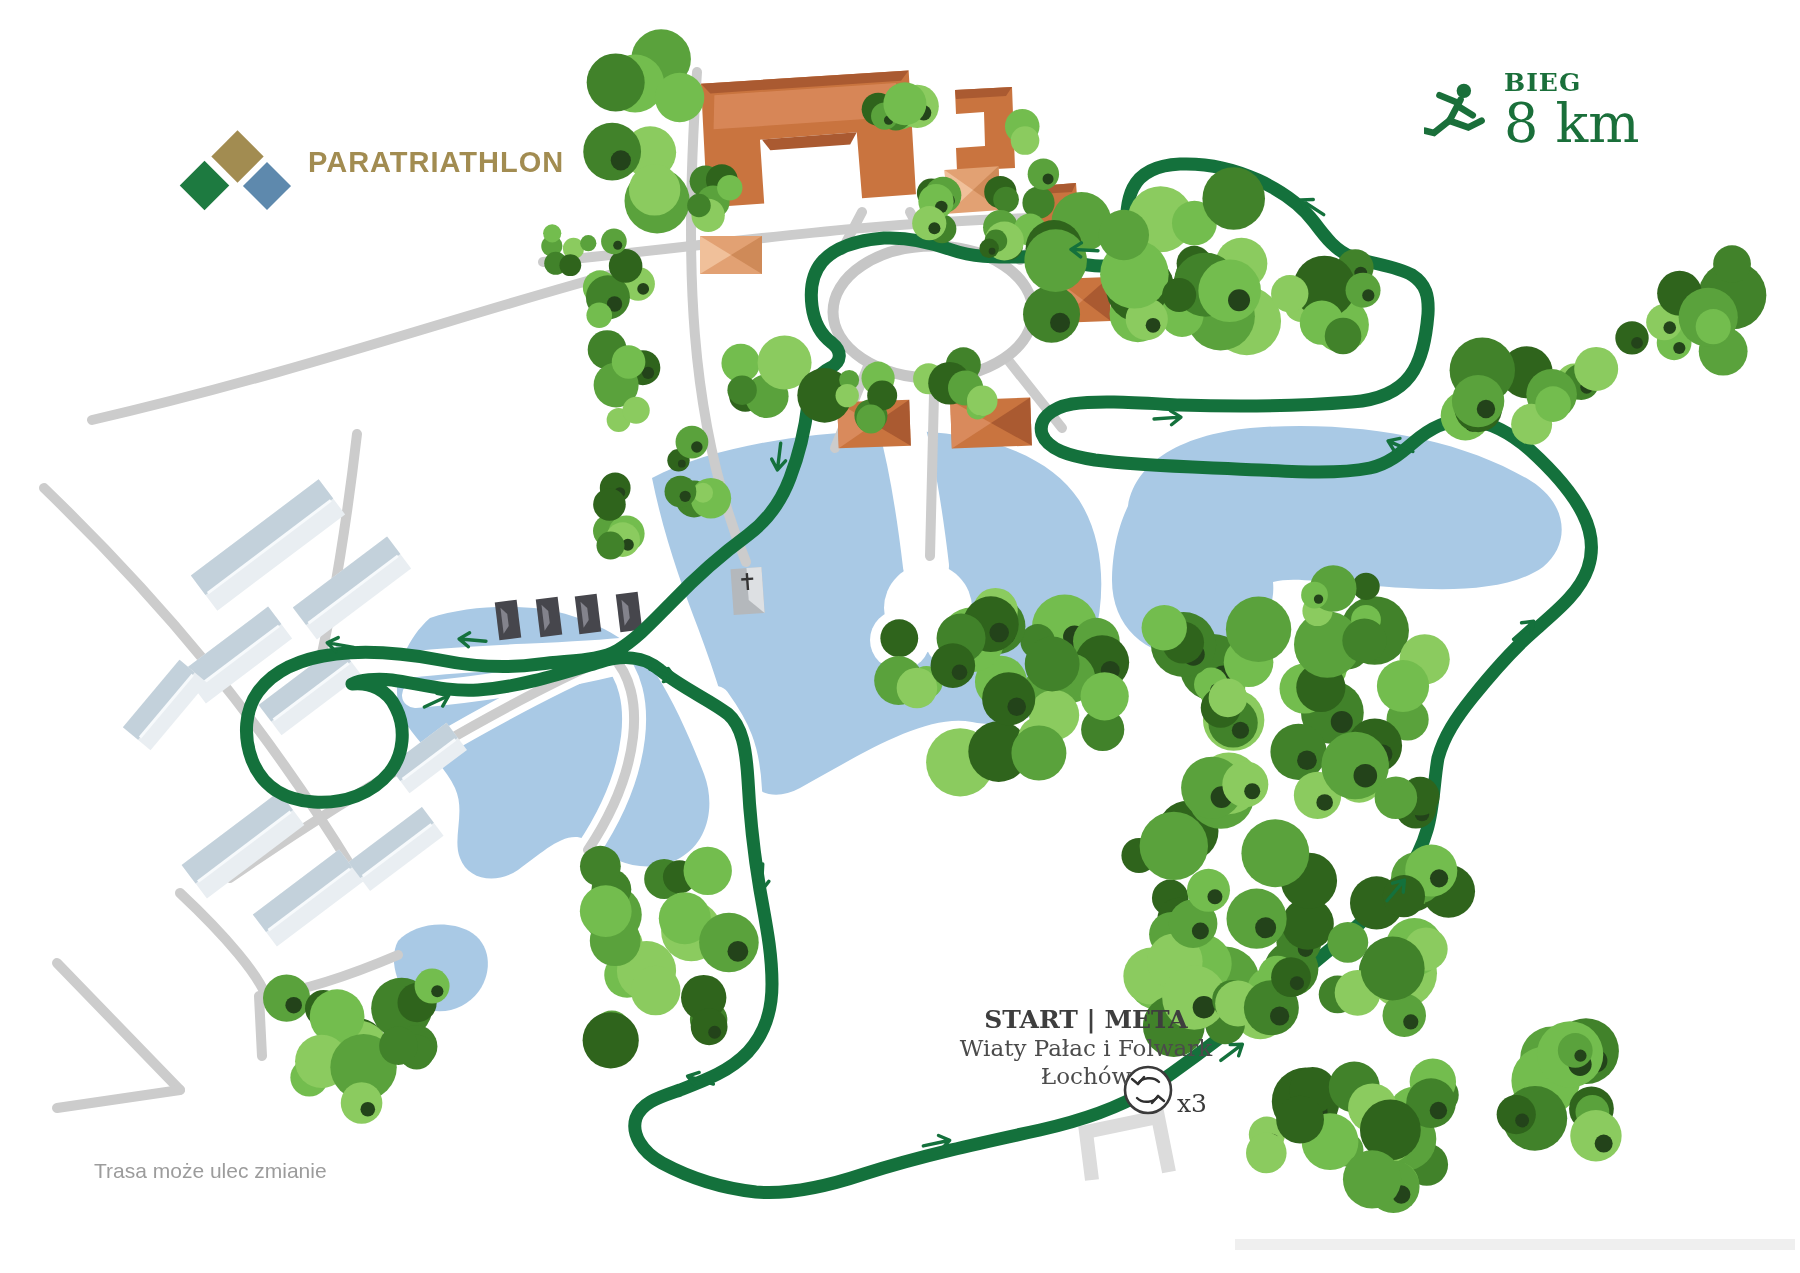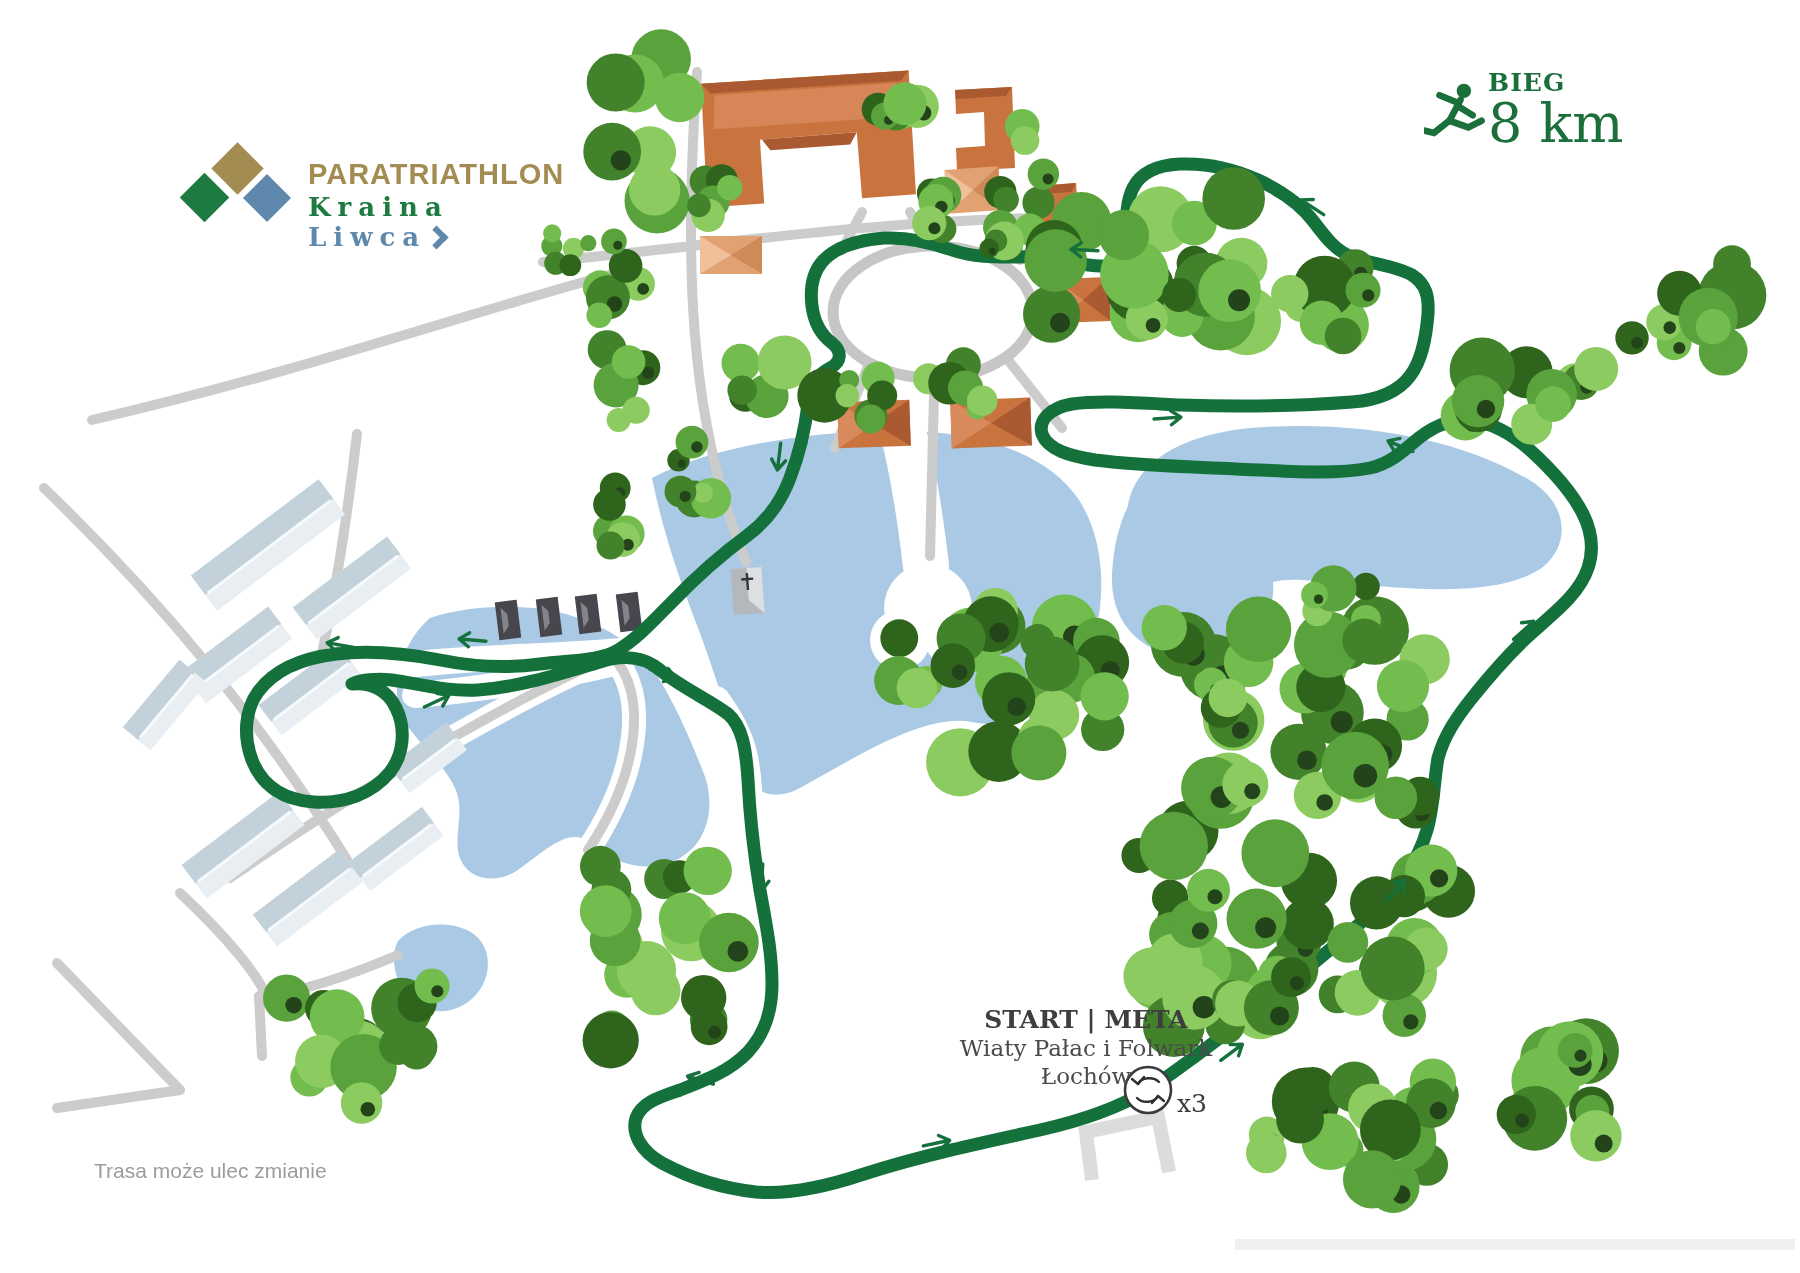--- a/index.html
+++ b/index.html
@@ -1,37 +1,37 @@
 <!DOCTYPE html>
 <html style="--c-route: #14713c; --c-lake: #a9c9e5; --c-road: #cccccc; --c-roof_orange: #c9743f; --c-roof_orange_light: #e2a173; --c-roof_white_building: #c3d1db; --c-wall_white_building: #e9eef2; --c-dark_building: #46464c; --c-logo_gold: #a28c51; --c-logo_green: #1d7a40; --c-logo_blue: #5e89ad; --c-legend_green: #1a6f3a; --c-label_dark: #3e3e3e; --c-footer_gray: #9c9c9c;"><head>
 <meta charset="utf-8">
 <style>
   html,body{margin:0;padding:0;background:#ffffff;}
   .stage{position:relative;width:1800px;height:1273px;background:#ffffff;overflow:hidden;
          font-family:"Liberation Sans",sans-serif;}
   #map{position:absolute;left:0;top:0;}
 
   
-  .logo{position:absolute;left:90px;top:70px;width:460px;height:110px;}
+  .logo{position:absolute;left:90px;top:58px;width:460px;height:110px;}
   .diamond{position:absolute;transform:rotate(45deg);}
   .d-gold {left:129px;top:80px;width:37px;height:37px;background:var(--c-logo_gold);}
   .d-green{left:97px; top:110px;width:35px;height:35px;background:var(--c-logo_green);}
   .d-blue {left:160px;top:111px;width:34px;height:34px;background:var(--c-logo_blue);}
   .logo-title{position:absolute;left:218px;top:88px;font-size:29px;font-weight:bold;
       letter-spacing:1px;color:var(--c-logo_gold);}
   .logo-sub{position:absolute;left:218px;top:122px;font-family:"DejaVu Serif",serif;
       font-weight:bold;font-size:26px;letter-spacing:7px;}
   .w1{color:var(--c-logo_green);} .w2{color:var(--c-logo_blue);}
   .chev{display:inline-block;width:11px;height:11px;border-top:6px solid var(--c-logo_blue);
       border-right:6px solid var(--c-logo_blue);transform:rotate(45deg);margin-left:2px;}
 
   
   .legend{position:absolute;left:1424px;top:68px;display:flex;align-items:flex-start;}
   .legend svg{margin-top:12px;}
-  .legend-text{margin-left:2px;color:var(--c-legend_green);}
+  .legend-text{margin-left:18px;color:var(--c-legend_green);}
   .legend-label{font-family:"DejaVu Serif",serif;font-weight:bold;font-size:25px;letter-spacing:1px;}
   .legend-dist{font-family:"DejaVu Serif",serif;font-size:54px;line-height:1.0;margin-top:0px;}
 
   
   .footer{position:absolute;left:94px;top:1159px;font-size:21px;color:var(--c-footer_gray);}
 
   
   .road{stroke:var(--c-road);stroke-width:10;fill:none;stroke-linecap:round;}
   .oval{stroke:#c6c6c6;stroke-width:11;fill:none;}
   .lake{fill:var(--c-lake);}
@@ -812,24 +812,20 @@
       <text x="1086" y="1056" class="map-label-2">Wiaty Pałac i Folwark</text>
       <text x="1086" y="1084" class="map-label-2">Łochów</text>
     </g>
   </svg>
 
   <div class="logo">
     <span class="diamond d-gold"></span>
     <span class="diamond d-green"></span>
     <span class="diamond d-blue"></span>
     <div class="logo-title">PARATRIATHLON</div>
-    <div class="logo-sub">
-      <span class="w1">Kraina</span>
-      <span class="w2">Liwca</span><span class="chev"></span>
-    </div>
   </div>
 
   <div class="legend">
     <svg width="62" height="66" viewBox="0 0 56 58">
       <g stroke="#1a6f3a" stroke-width="6" fill="none" stroke-linecap="round">
         <circle cx="36" cy="9" r="6.5" fill="#1a6f3a" stroke="none"></circle>
         <path d="M 33,17 L 23,36"></path>
         <path d="M 31,20 L 14,13"></path>
         <path d="M 31,23 L 44,31"></path>
         <path d="M 23,36 L 40,42 L 52,36"></path>

